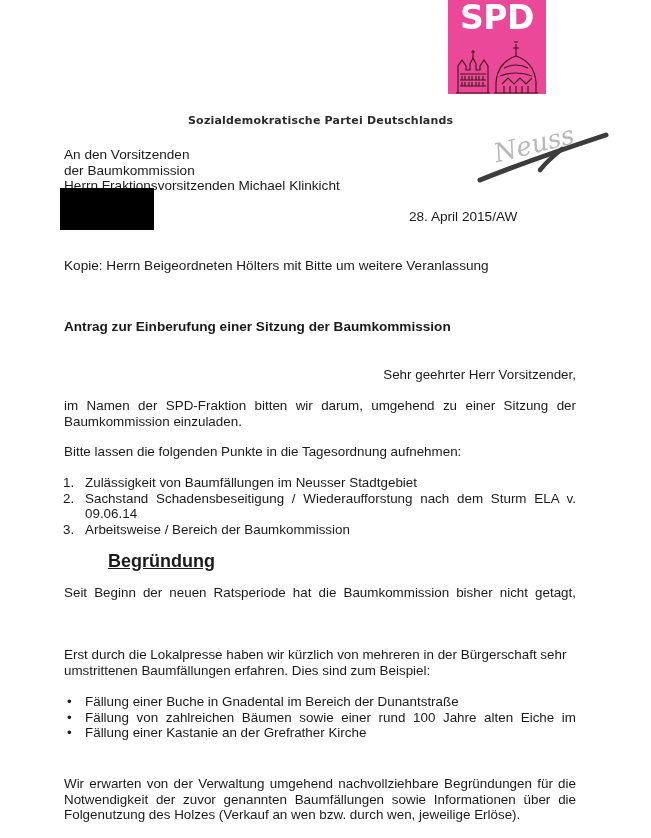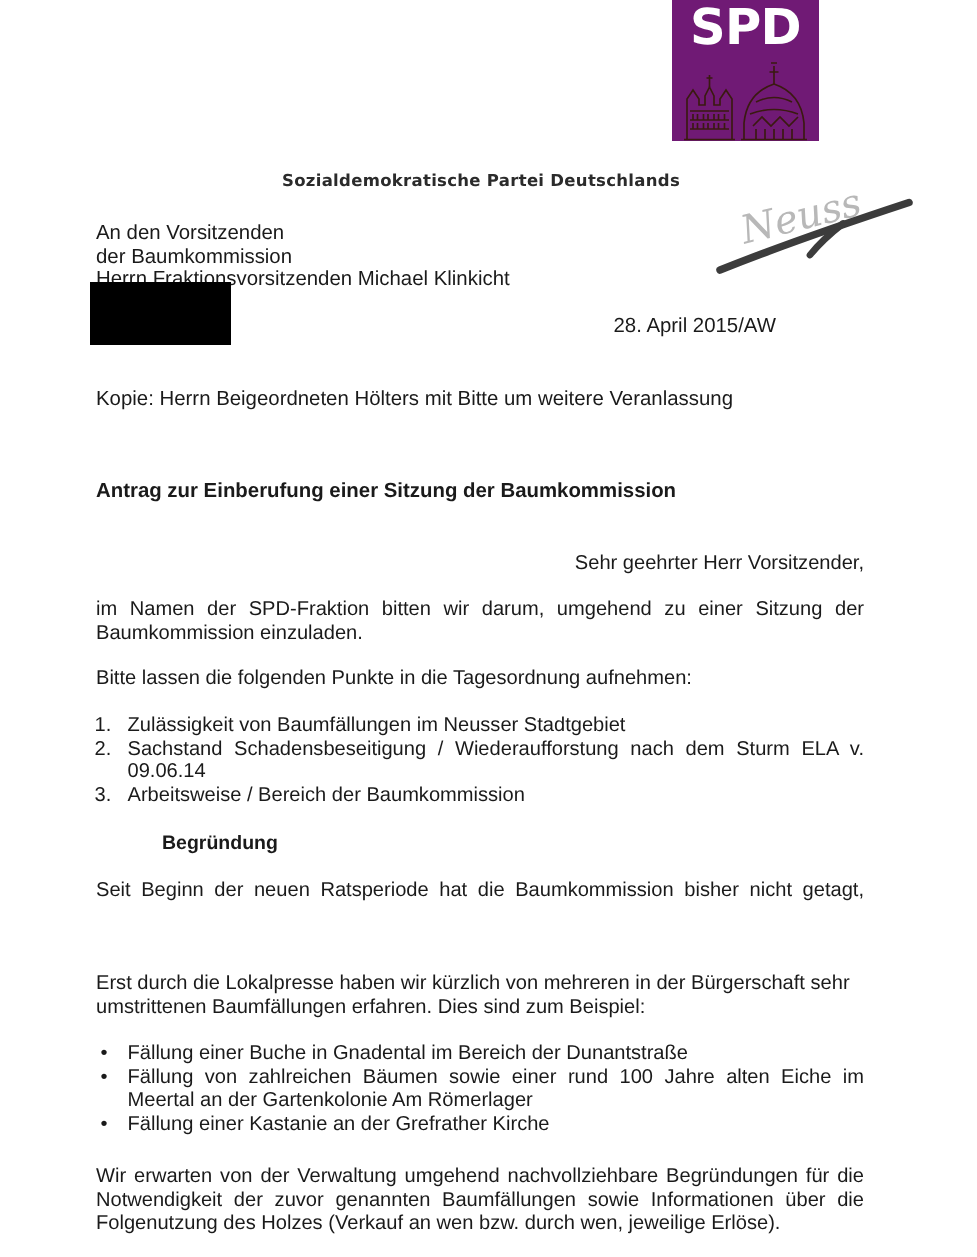--- a/index.html
+++ b/index.html
@@ -3,21 +3,21 @@
 <meta charset="utf-8">
 <style>
   html, body { margin: 0; padding: 0; }
   body {
     width: 651px; height: 838px; overflow: hidden; position: relative;
     background: #ffffff; color: #1a1a1a;
     font-family: "Liberation Sans", sans-serif; font-size: 13.4px; line-height: 15.5px;
   }
   .abs { position: absolute; }
   .logo {
-    left: 448px; top: 0; width: 98px; height: 94px; background: #701a75;
+    left: 448px; top: 0; width: 98px; height: 94px; background: #ec4899;
   }
   .logo-text {
     position: absolute; left: 0; top: -2px; width: 98px; text-align: center;
     color: #ffffff; font-family: "DejaVu Sans", sans-serif; font-weight: bold;
     font-size: 33px; line-height: 40px; letter-spacing: -0.5px;
   }
   .logo svg { position: absolute; left: 6px; top: 40px; }
   .party {
     left: 188px; top: 113px; font-family: "DejaVu Sans", sans-serif; font-weight: bold;
     font-size: 11px; color: #2b2b2b; letter-spacing: 0.2px;
@@ -27,21 +27,21 @@
   .redact { left: 60px; top: 188px; width: 94px; height: 42px; background: #000; }
   .date { left: 409px; top: 209px; font-size: 13.6px; }
   .copy { left: 64px; top: 258px; font-size: 13.6px; }
   .title { left: 64px; top: 319px; font-weight: bold; font-size: 13.6px; }
   .block { left: 64px; width: 512px; }
   .just-full { text-align: justify; text-align-last: justify; }
   ol.agenda, ul.examples { margin: 0; padding: 0; list-style: none; }
   ol.agenda li, ul.examples li { position: relative; padding-left: 21px; }
   .num { position: absolute; left: -1px; top: 0; }
   .dot { position: absolute; left: 3px; top: 0; }
-  .heading-u { left: 64px; top: 554px; font-weight: bold; font-size: 13px; padding-left: 44px; }
+  .heading-u { left: 64px; top: 554px; font-weight: bold; text-decoration: underline; font-size: 18px; padding-left: 44px; }
 </style>
 </head>
 <body>
 
 <div class="abs logo">
   <div class="logo-text">SPD</div>
   <svg width="86" height="54" viewBox="0 0 86 54">
     <g fill="none" stroke="#3a1a10" stroke-width="1.1">
 
       <path d="M4 53 V26 L8 20 L12 26 V30 H16 V24 L19 18 L22 24 V30 H26 V26 L30 20 L34 26 V53"></path>
@@ -125,21 +125,20 @@
 
 <div class="abs block" style="top:694px;">
   <ul class="examples">
     <li>
       <span class="dot">•</span>
       <div>Fällung einer Buche in Gnadental im Bereich der Dunantstraße</div>
     </li>
     <li>
       <span class="dot">•</span>
       <div class="just-full">Fällung von zahlreichen Bäumen sowie einer rund 100 Jahre alten Eiche im</div>
-      <div>Meertal an der Gartenkolonie Am Römerlager</div>
     </li>
     <li>
       <span class="dot">•</span>
       <div>Fällung einer Kastanie an der Grefrather Kirche</div>
     </li>
   </ul>
 </div>
 
 <div class="abs block" style="top:776px;">
   <div class="just-full">Wir erwarten von der Verwaltung umgehend nachvollziehbare Begründungen für die</div>

